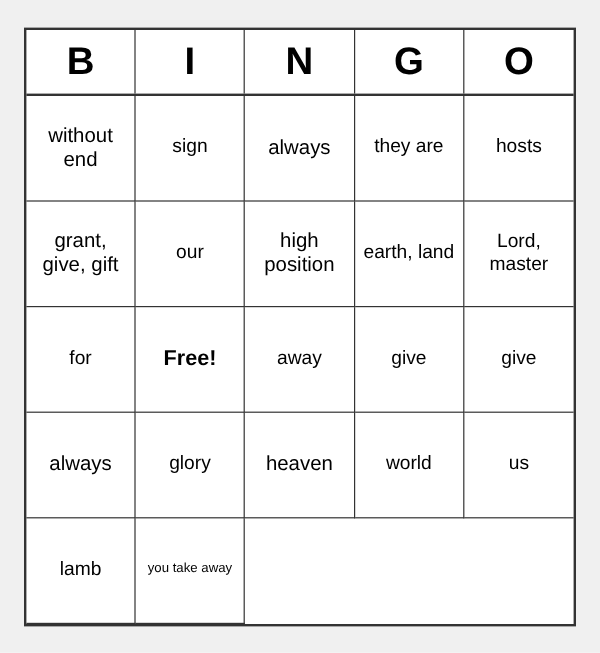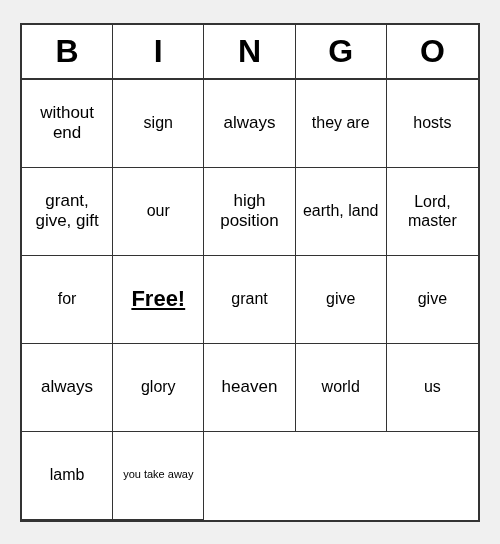--- a/index.html
+++ b/index.html
@@ -69,23 +69,22 @@
 
     .bingo-cell.small-text {
       font-size: 17px;
     }
 
     .bingo-cell.xsmall-text {
       font-size: 11px;
     }
 
     .bingo-cell.free {
-      font-size: 22px;
+      font-size: 18px;
       font-weight: bold;
-      text-decoration: underline;
     }
   </style>
 </head>
 <body>
 
 <div class="bingo-card">
   <div class="bingo-header">
   <div class="header-cell">B</div>
       <div class="header-cell">I</div>
       <div class="header-cell">N</div>
@@ -98,21 +97,21 @@
       <div class="bingo-cell small-text">always</div>
       <div class="bingo-cell">they are</div>
       <div class="bingo-cell">hosts</div>
       <div class="bingo-cell small-text">grant, give, gift</div>
       <div class="bingo-cell">our</div>
       <div class="bingo-cell small-text">high position</div>
       <div class="bingo-cell">earth, land</div>
       <div class="bingo-cell">Lord, master</div>
       <div class="bingo-cell">for</div>
       <div class="bingo-cell free">Free!</div>
-      <div class="bingo-cell">grant</div>
+      <div class="bingo-cell">away</div>
       <div class="bingo-cell">give</div>
       <div class="bingo-cell">give</div>
       <div class="bingo-cell small-text">always</div>
       <div class="bingo-cell">glory</div>
       <div class="bingo-cell small-text">heaven</div>
       <div class="bingo-cell">world</div>
       <div class="bingo-cell">us</div>
       <div class="bingo-cell">lamb</div>
       <div class="bingo-cell xsmall-text">you take away</div>
     </div>

